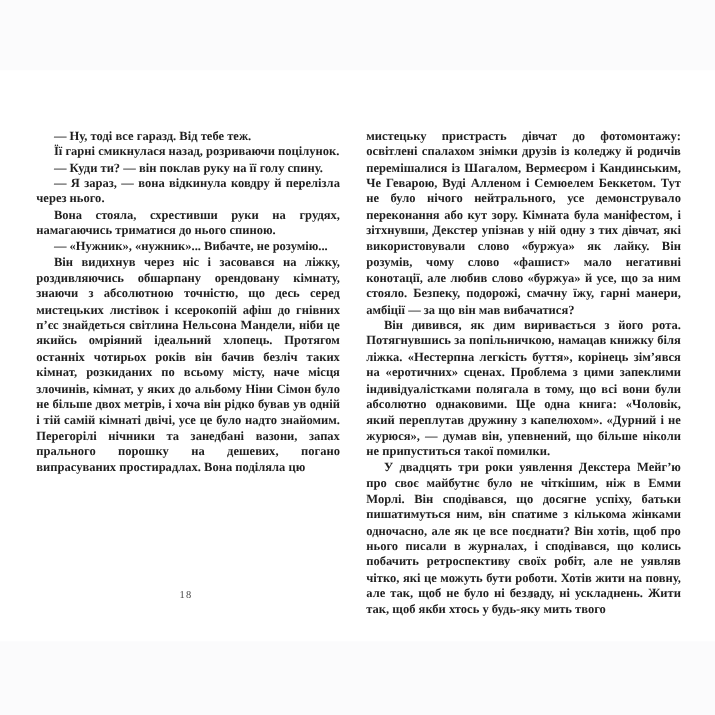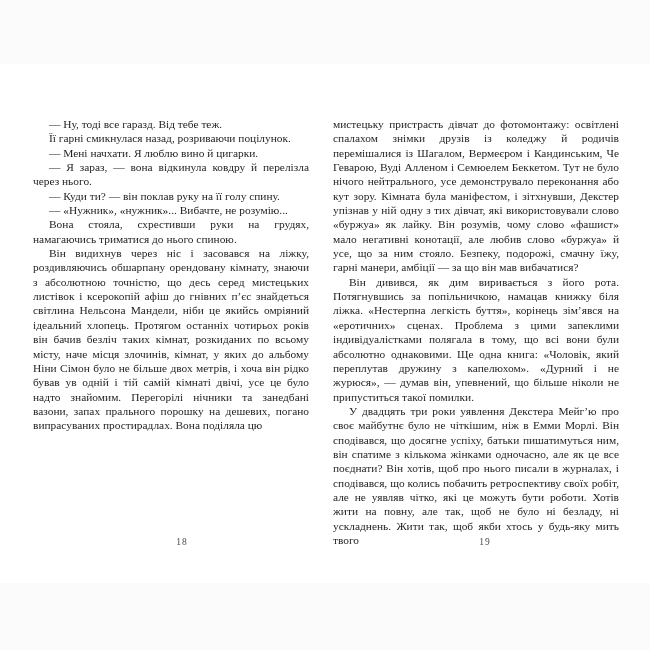--- a/index.html
+++ b/index.html
@@ -30,48 +30,47 @@
   .column{
     position:absolute;
     top:117px;
     font-size:11.4px;
     line-height:14.35px;
     text-align:justify;
     color:var(--text);
   }
   .column.left{left:33px;width:276px;}
   .column.right{left:333px;width:286px;}
-  .para{margin:0;padding:0;}
+  .para{margin:0;padding:0;font-weight:bold;}
   .para.indent{text-indent:16px;}
   .pagenum{
     position:absolute;
     top:537px;
     font-size:9.5px;
     letter-spacing:1px;
     color:var(--pagenum);
     text-align:center;
     font-variant-numeric:oldstyle-nums;
   }
-  .pagenum.left{left:44px;width:276px;}
+  .pagenum.left{left:31px;width:276px;}
   .pagenum.right{left:342px;width:286px;font-family:Liberation Serif, serif;}
 </style>
 </head>
 <body>
 
 <div class="stage">
   <div class="page-surface"></div>
 
   <div class="column left">
       <p class="para indent">— Ну, тоді все гаразд. Від тебе теж.</p>
       <p class="para indent">Її гарні смикнулася назад, розриваючи поцілунок.</p>
-      <p class="para indent">— Мені начхати. Я люблю вино й цигарки.</p>
+      <p class="para indent">— Куди ти? — він поклав руку на її голу спину.</p>
       <p class="para indent">— Я зараз, — вона відкинула ковдру й перелізла через нього.</p>
-      <p class="para indent">— Куди ти? — він поклав руку на її голу спину.</p>
+      <p class="para indent">Вона стояла, схрестивши руки на грудях, намагаючись триматися до нього спиною.</p>
       <p class="para indent">— «Нужник», «нужник»... Вибачте, не розумію...</p>
-      <p class="para indent">Вона стояла, схрестивши руки на грудях, намагаючись триматися до нього спиною.</p>
       <p class="para indent">Він видихнув через ніс і засовався на ліжку, роздивляючись обшарпану орендовану кімнату, знаючи з абсолютною точністю, що десь серед мистецьких листівок і ксерокопій афіш до гнівних п’єс знайдеться світлина Нельсона Мандели, ніби це якийсь омріяний ідеальний хлопець. Протягом останніх чотирьох років він бачив безліч таких кімнат, розкиданих по всьому місту, наче місця злочинів, кімнат, у яких до альбому Ніни Сімон було не більше двох метрів, і хоча він рідко бував ув одній і тій самій кімнаті двічі, усе це було надто знайомим. Перегорілі нічники та занедбані вазони, запах прального порошку на дешевих, погано випрасуваних простирадлах. Вона поділяла цю</p>
     </div>
 
   <div class="column right">
       <p class="para">мистецьку пристрасть дівчат до фотомонтажу: освітлені спалахом знімки друзів із коледжу й родичів перемішалися із Шагалом, Вермеєром і Кандинським, Че Геварою, Вуді Алленом і Семюелем Беккетом. Тут не було нічого нейтрального, усе демонструвало переконання або кут зору. Кімната була маніфестом, і зітхнувши, Декстер упізнав у ній одну з тих дівчат, які використовували слово «буржуа» як лайку. Він розумів, чому слово «фашист» мало негативні конотації, але любив слово «буржуа» й усе, що за ним стояло. Безпеку, подорожі, смачну їжу, гарні манери, амбіції — за що він мав вибачатися?</p>
       <p class="para indent">Він дивився, як дим виривається з його рота. Потягнувшись за попільничкою, намацав книжку біля ліжка. «Нестерпна легкість буття», корінець зім’явся на «еротичних» сценах. Проблема з цими запеклими індивідуалістками полягала в тому, що всі вони були абсолютно однаковими. Ще одна книга: «Чоловік, який переплутав дружину з капелюхом». «Дурний і не журюся», — думав він, упевнений, що більше ніколи не припуститься такої помилки.</p>
       <p class="para indent">У двадцять три роки уявлення Декстера Мейг’ю про своє майбутнє було не чіткішим, ніж в Емми Морлі. Він сподівався, що досягне успіху, батьки пишатимуться ним, він спатиме з кількома жінками одночасно, але як це все поєднати? Він хотів, щоб про нього писали в журналах, і сподівався, що колись побачить ретроспективу своїх робіт, але не уявляв чітко, які це можуть бути роботи. Хотів жити на повну, але так, щоб не було ні безладу, ні ускладнень. Жити так, щоб якби хтось у будь-яку мить твого</p>
     </div>
 
   <div class="pagenum left">18</div>

